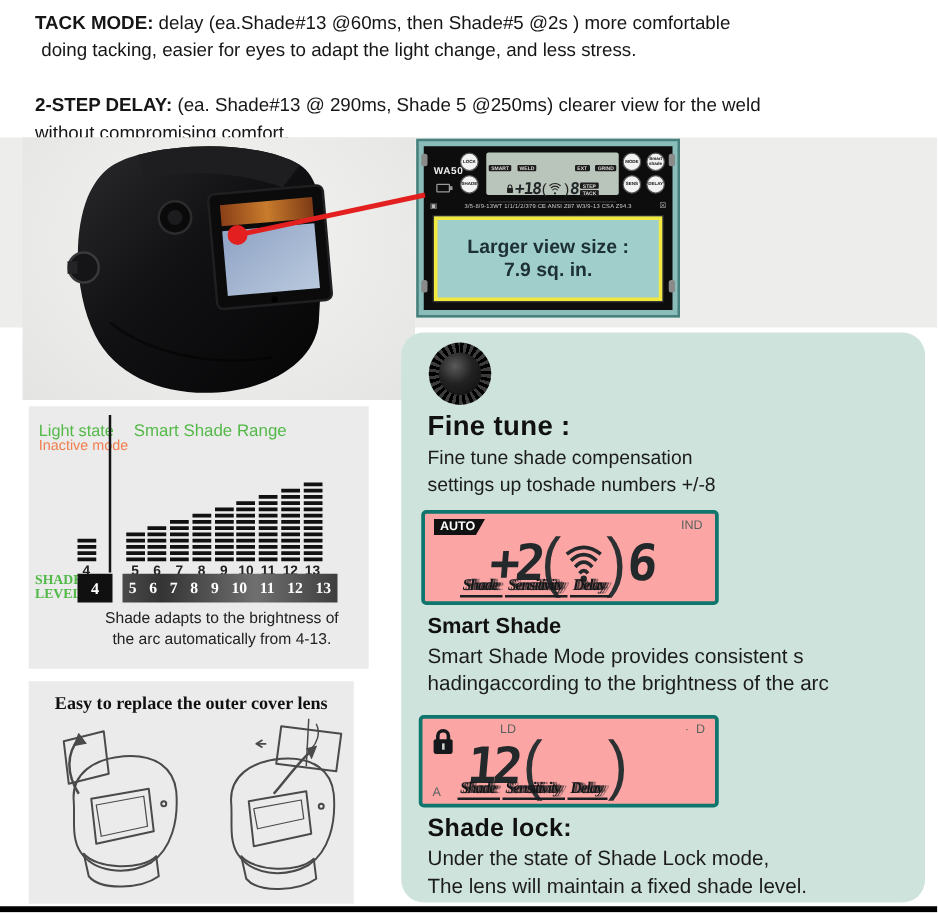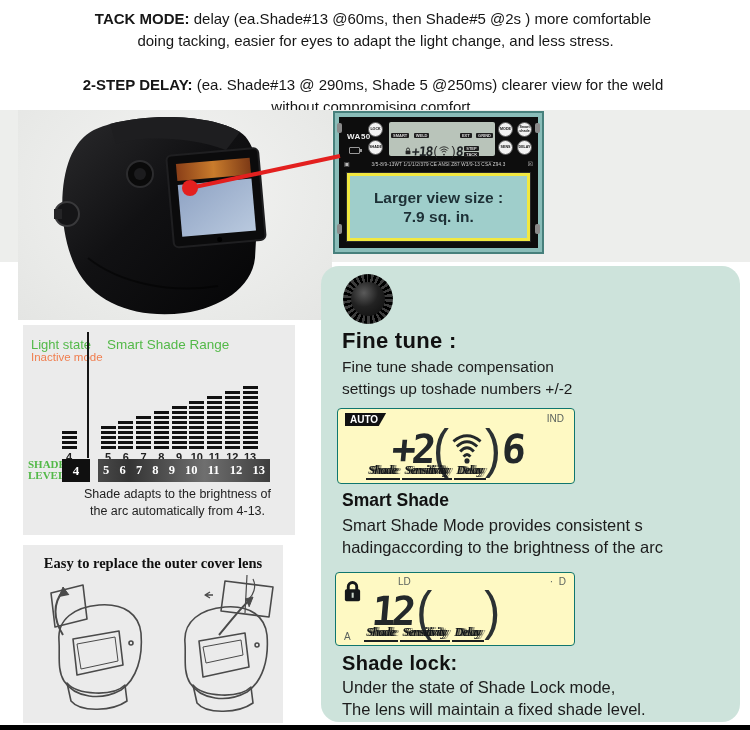--- a/index.html
+++ b/index.html
@@ -1,20 +1,20 @@
 <!DOCTYPE html>
 <html><head>
 <meta charset="utf-8">
 <style>
   html,body{margin:0;padding:0;}
   body{font-family:"Liberation Sans",sans-serif;background:#fff;}
   #page{position:relative;width:750px;height:730px;background:#fff;overflow:hidden;}
 
   
-  .intro{position:absolute;left:28px;top:8px;width:690px;font-size:15px;line-height:22px;color:#161616;text-align:center;}
+  .intro{position:absolute;left:28px;top:8px;width:690px;font-size:15px;line-height:22px;color:#161616;}
   .intro p{margin:0 0 22px 0;}
   .intro b{font-weight:bold;}
   .indent{padding-left:5px;}
 
   
   .gray-band{position:absolute;left:0;top:110px;width:750px;height:152px;background:#edeeec;}
   .photo-area{position:absolute;left:18px;top:110px;width:314px;height:210px;
     background:radial-gradient(ellipse at 50% 40%, #f4f4f3 0%, #e9eae8 70%, #e4e5e3 100%);}
 
   
@@ -77,21 +77,21 @@
   .feature-panel{position:absolute;left:321px;top:266px;width:419px;height:456px;background:#cde3db;border-radius:18px;}
   .knob{position:absolute;left:22px;top:8px;width:50px;height:50px;border-radius:50%;
     background:repeating-conic-gradient(#000 0deg 7deg,#3c3c3c 7deg 14deg);}
   .knob .cap{position:absolute;left:8px;top:8px;width:34px;height:34px;border-radius:50%;
     background:radial-gradient(circle at 38% 32%, #5a5a5a 0%, #222 45%, #0c0c0c 100%);}
   .h1{position:absolute;left:21px;font-size:22px;font-weight:bold;color:#111;letter-spacing:.3px;}
   .body-ln{position:absolute;left:21px;font-size:15.5px;color:#1c1c1c;}
   .body-lg{font-size:16.5px;}
   .h2{position:absolute;left:21px;font-size:17.5px;font-weight:bold;color:#111;}
 
-  .lcd{position:absolute;background:#fef9c3;border:1px solid #0f766e;border-radius:4px;box-sizing:border-box;}
+  .lcd{position:absolute;background:#fca5a5;border:3px solid #0f766e;border-radius:4px;box-sizing:border-box;}
   .lcd1{left:16px;top:142px;width:238px;height:76px;}
   .lcd2{left:14px;top:306px;width:240px;height:74px;}
   .tag-auto{position:absolute;left:7px;top:4px;background:#111;color:#fff;font-size:10px;font-weight:bold;
     padding:1px 8px 1px 5px;clip-path:polygon(0 0,100% 0,82% 100%,0 100%);}
   .lcd-sm{position:absolute;font-size:10px;font-weight:normal;color:#5a625e;}
   .seg7{font-family:"DejaVu Sans Mono",monospace;font-weight:bold;color:#23282a;transform:skewX(-5deg);
     font-size:40px;letter-spacing:-4px;line-height:1;}
   .paren{font-size:48px;font-weight:400;color:#2b3133;line-height:1;transform:scaleY(1.1);font-family:"Liberation Sans",sans-serif;}
   .lcd-row{position:absolute;left:10px;top:12px;right:8px;display:flex;align-items:center;}
   .ghost-row{position:absolute;left:28px;bottom:3px;display:flex;filter:blur(.3px);}
@@ -390,21 +390,21 @@
     </svg>
   </div>
 
   <div class="feature-panel">
     <div class="knob">
         <div class="cap"></div>
       </div>
 
     <div class="h1" style="top:62px">Fine tune :</div>
     <div class="body-ln" style="top:92px">Fine tune shade compensation</div>
-    <div class="body-ln" style="top:114px">settings up toshade numbers +/-2</div>
+    <div class="body-ln" style="top:114px">settings up toshade numbers +/-8</div>
 
     <div class="lcd lcd1">
       <div class="tag-auto">AUTO</div>
       <div class="lcd-sm" style="right:10px;top:4px">IND</div>
       <div class="lcd-row" style="top:16px;justify-content:center;gap:1px">
         <span class="seg7">+2</span>
         <span class="paren">(</span>
         <svg width="34" height="34" viewBox="0 0 40 40">
           <g fill="none" stroke="#23282a" stroke-width="3.4">
               <path d="M4 11 Q20 -2 36 11"></path>

